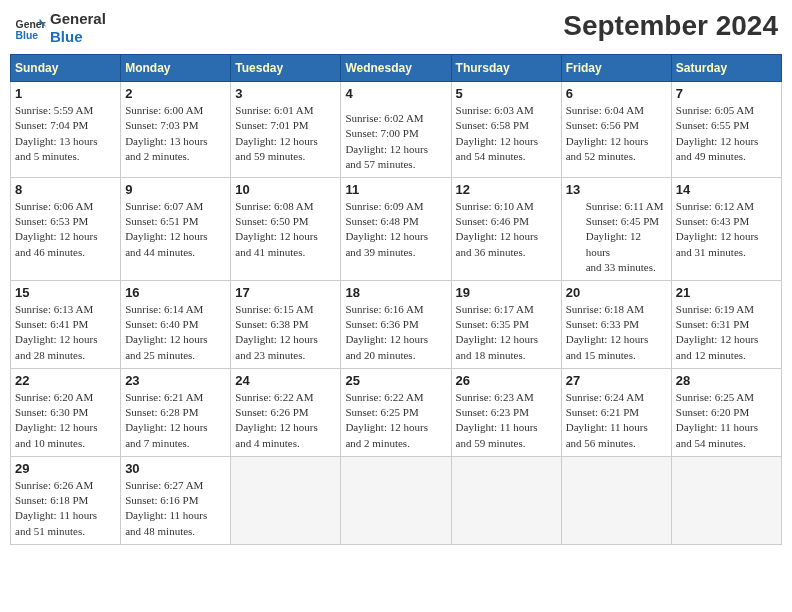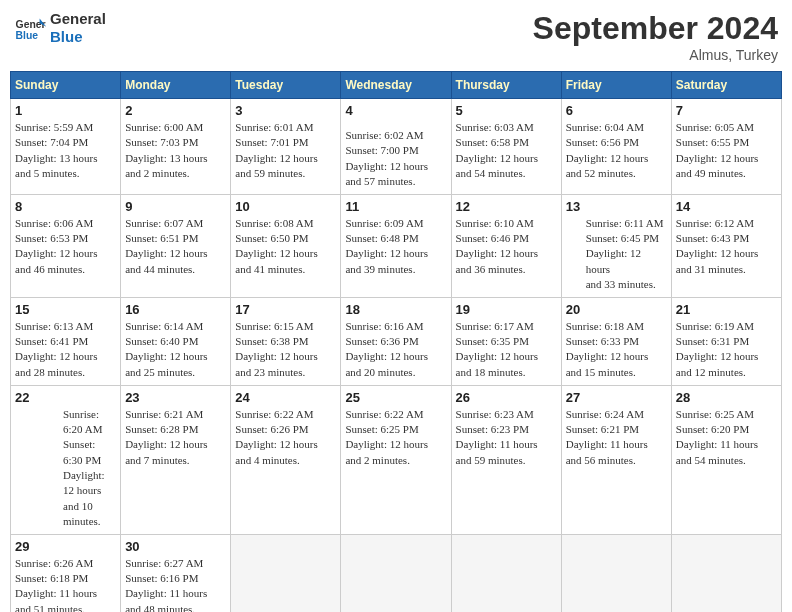--- a/index.html
+++ b/index.html
@@ -21,21 +21,21 @@
       display: flex;
       align-items: center;
       gap: 4px;
     }
     .logo-icon {
       width: 32px;
       height: 32px;
     }
     .title-block { text-align: right; }
     .month-title {
-      font-size: 32px;
+      font-size: 28px;
       font-weight: bold;
       color: #333;
     }
     .subtitle {
       font-size: 14px;
       color: #555;
     }
     table {
       width: 100%;
       border-collapse: collapse;
@@ -87,21 +87,20 @@
       <div style="font-size:15px;font-weight:bold;color:#333;line-height:1.2;">
         <span style="color:#333;">General</span>
       </div>
       <div style="font-size:15px;font-weight:bold;color:#1a6fba;line-height:1.2;">
         Blue
       </div>
     </div>
   </div>
   <div class="title-block">
     <div class="month-title">September 2024</div>
-    <div class="subtitle">Almus, Turkey</div>
   </div>
 </div>
 
 <table>
   <thead>
     <tr>
     <th>Sunday</th>
         <th>Monday</th>
         <th>Tuesday</th>
         <th>Wednesday</th>
@@ -260,21 +259,21 @@
           <div class="day-num">21</div>
           <div class="day-info" style="white-space: pre-line;">Sunrise: 6:19 AM
 Sunset: 6:31 PM
 Daylight: 12 hours
 and 12 minutes.</div>
         </td>
       </tr>
       <tr class="week-row">
         <td>
           <div class="day-num">22</div>
-          <div class="day-info" style="white-space: pre-line; margin-left: 48px;">Sunrise: 6:20 AM
+          <div class="day-info" style="white-space: pre-line;">Sunrise: 6:20 AM
 Sunset: 6:30 PM
 Daylight: 12 hours
 and 10 minutes.</div>
         </td>
         <td>
           <div class="day-num">23</div>
           <div class="day-info" style="white-space: pre-line;">Sunrise: 6:21 AM
 Sunset: 6:28 PM
 Daylight: 12 hours
 and 7 minutes.</div>

